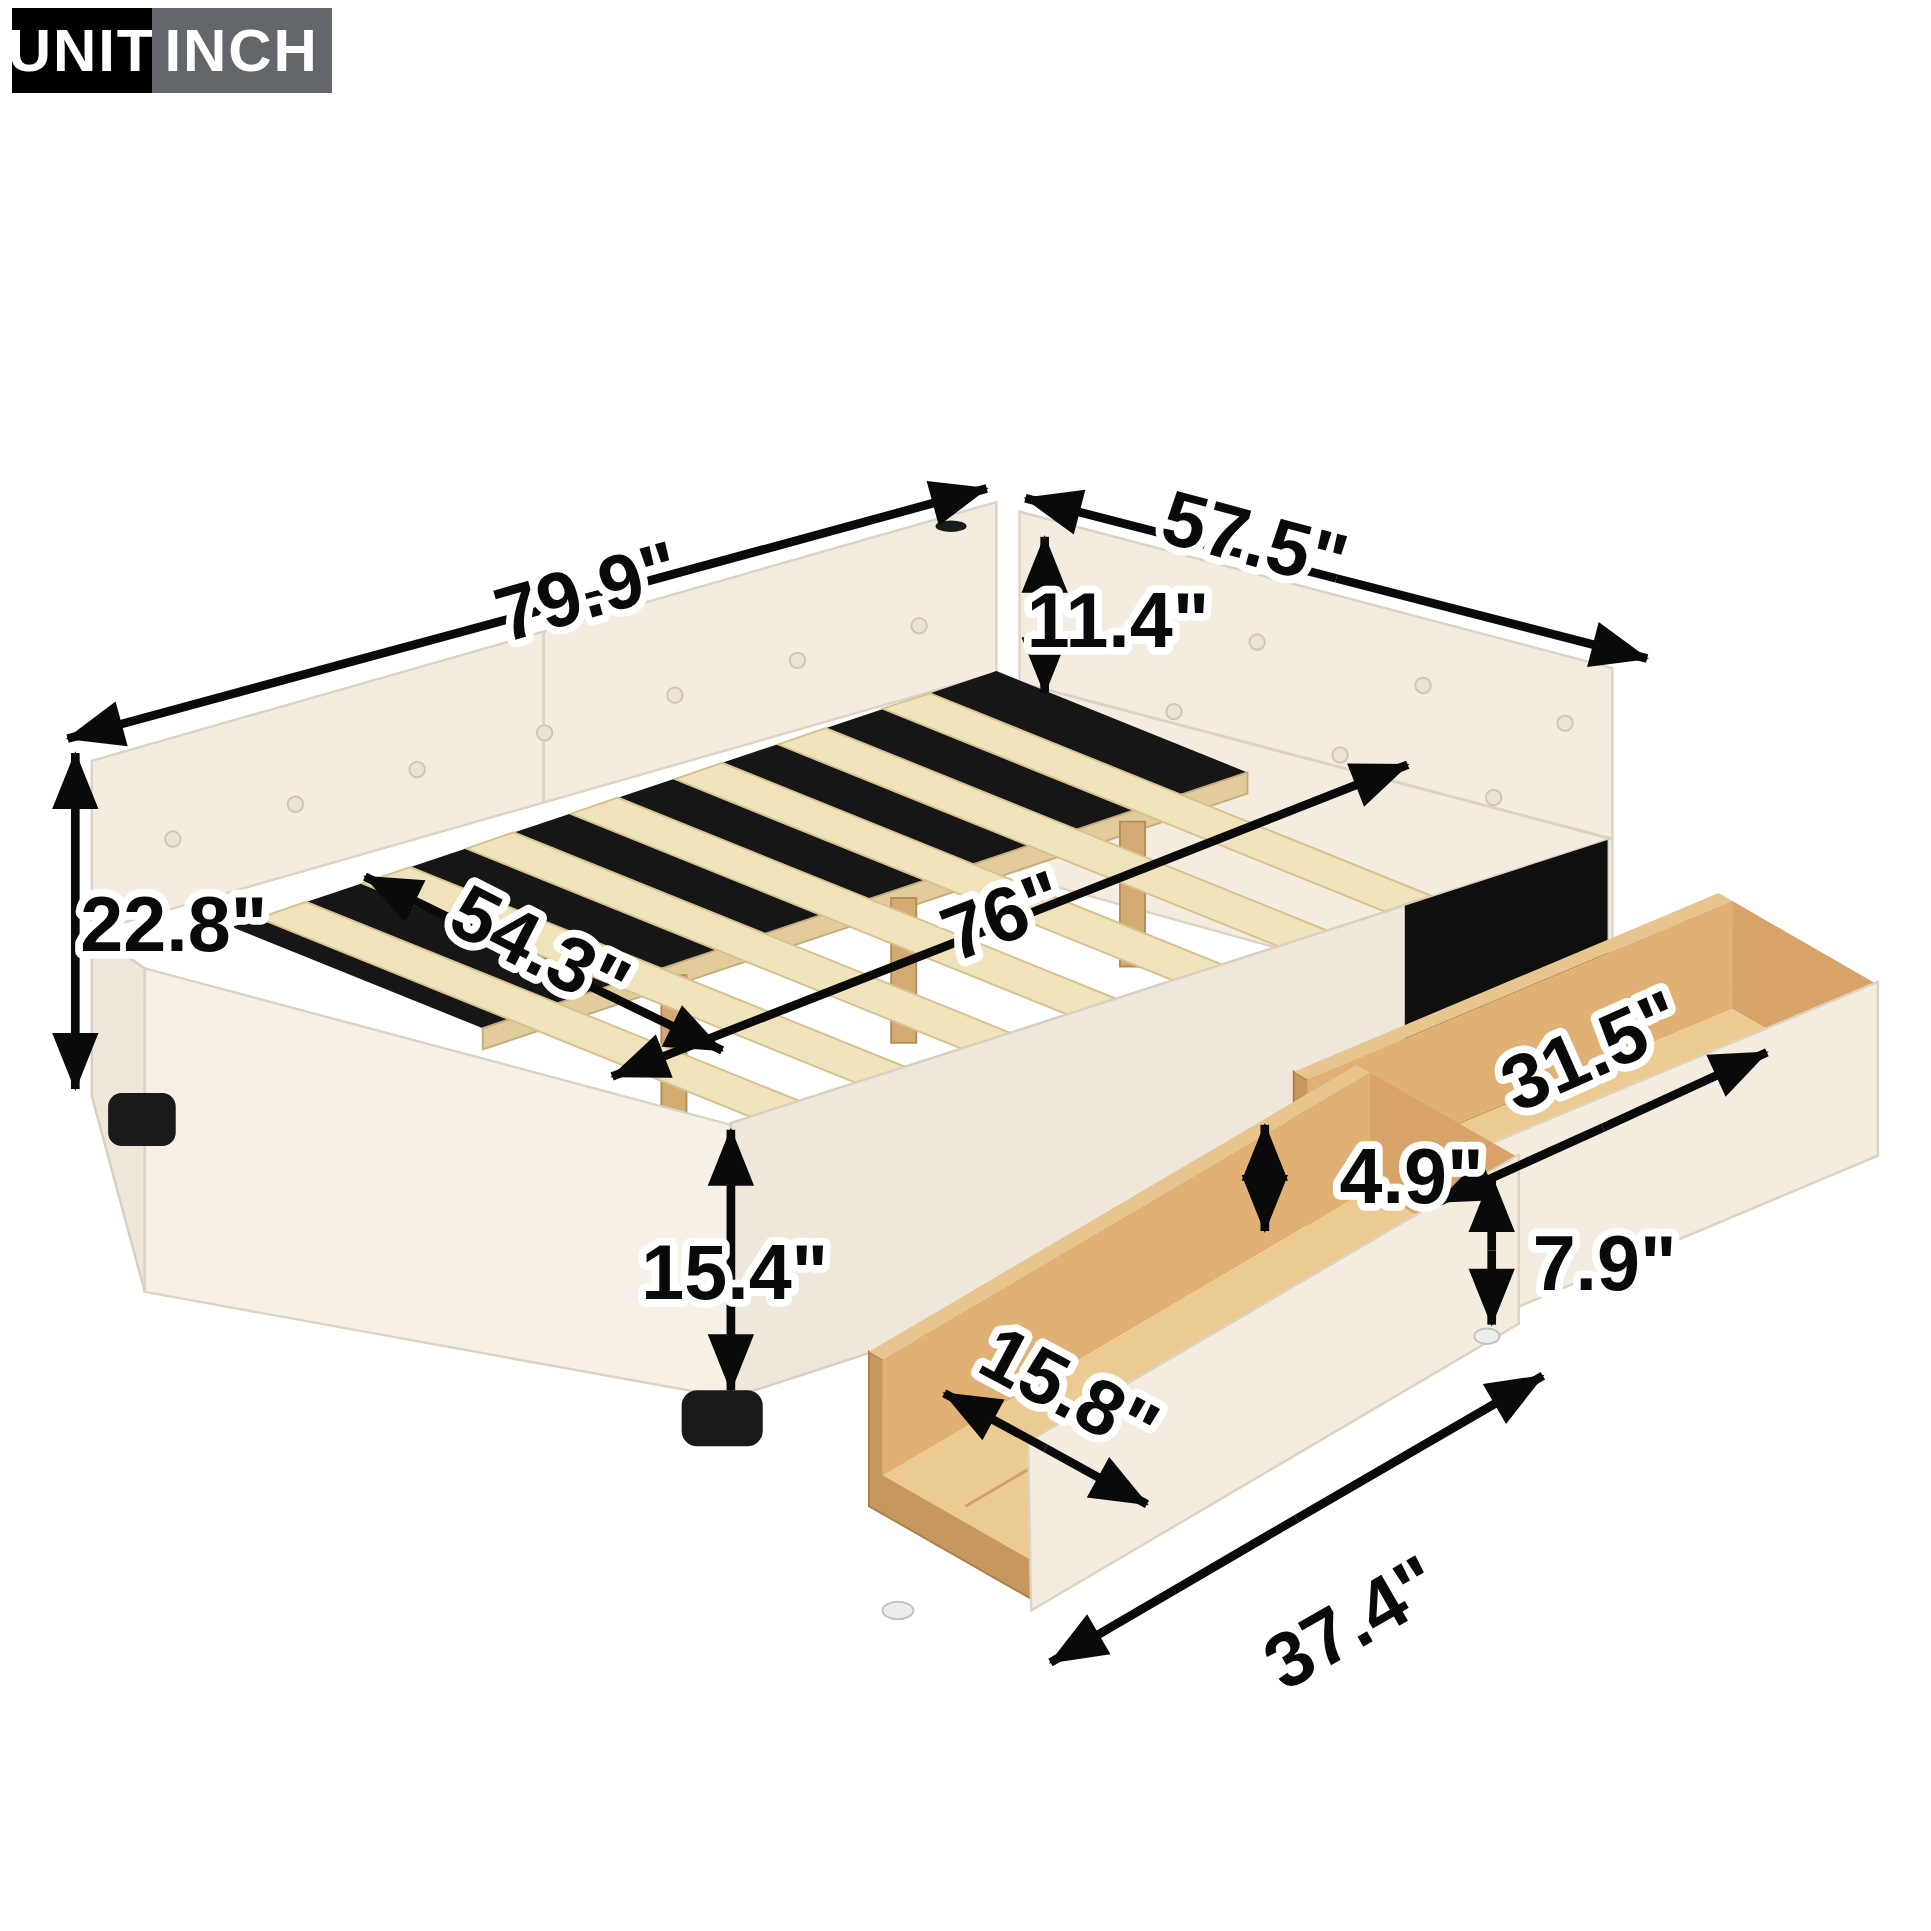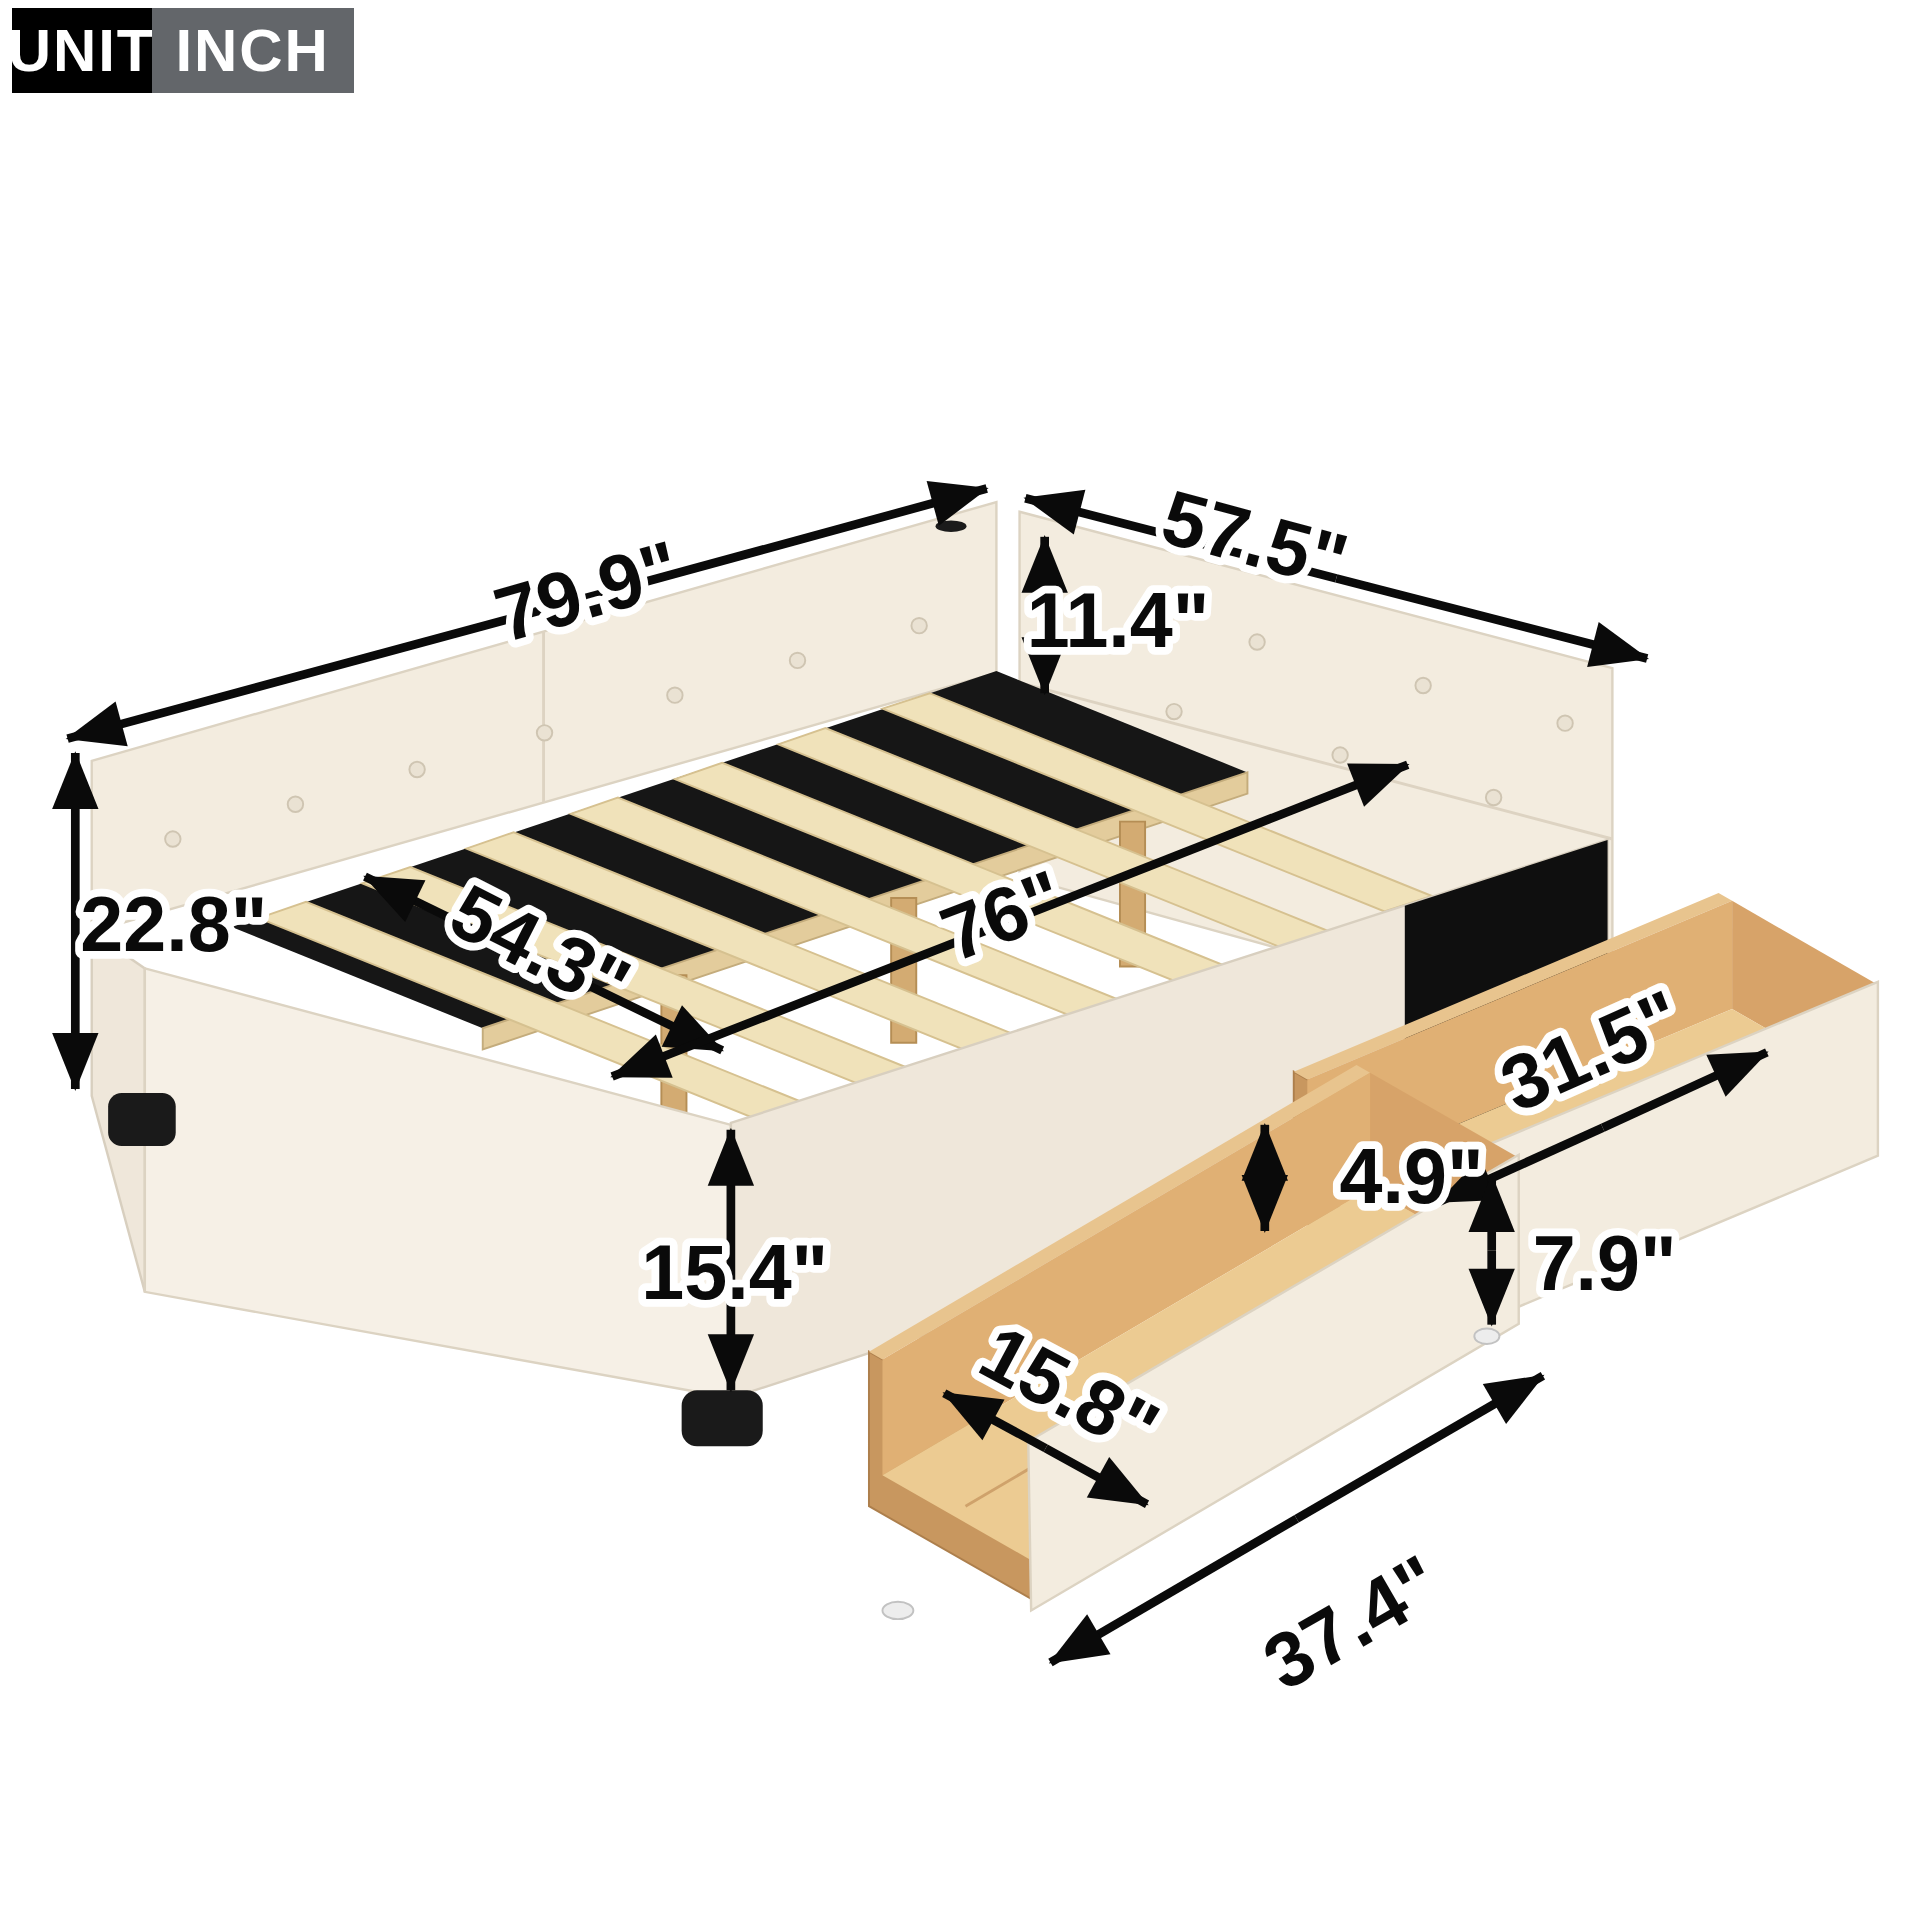--- a/index.html
+++ b/index.html
@@ -2,21 +2,21 @@
 <html><head>
 <meta charset="utf-8">
 <style>
   html,body{margin:0;padding:0;background:#ffffff;}
   .canvas{position:relative;width:1931px;height:1931px;background:#ffffff;overflow:hidden;
           font-family:"Liberation Sans", sans-serif;}
   .badge{position:absolute;left:11.6px;top:7.7px;display:flex;z-index:5;}
   .badge .cell{height:85px;display:flex;align-items:center;justify-content:center;
                font-weight:bold;font-size:60px;color:#ffffff;letter-spacing:1.9px;}
   .badge .cell.unit{background:#000000;width:140px;}
-  .badge .cell.inch{background:#63666a;width:202px;}
+  .badge .cell.inch{background:#63666a;width:180px;}
   svg.scene{position:absolute;left:0;top:0;width:1931px;height:1931px;}
   .uph{fill:#f3ecdf;stroke:#dcd3c2;stroke-width:2.5;}
   .uph2{fill:#f6f0e6;stroke:#dcd3c2;stroke-width:2.5;}
   .uph3{fill:#efe7da;stroke:#d8cfbf;stroke-width:2.5;}
   .seam{stroke:#ddd3c2;stroke-width:3;fill:none;}
   .btn{fill:#eae2d3;stroke:#cfc5b2;stroke-width:2;}
   .deckband{fill:#161616;}
   .slat{fill:#f0e2ba;stroke:#d6c190;stroke-width:2;}
   .crail{fill:#e3cc9c;stroke:#c4ac7c;stroke-width:2;}
   .post{fill:#d3ab72;stroke:#b58e55;stroke-width:2;}

